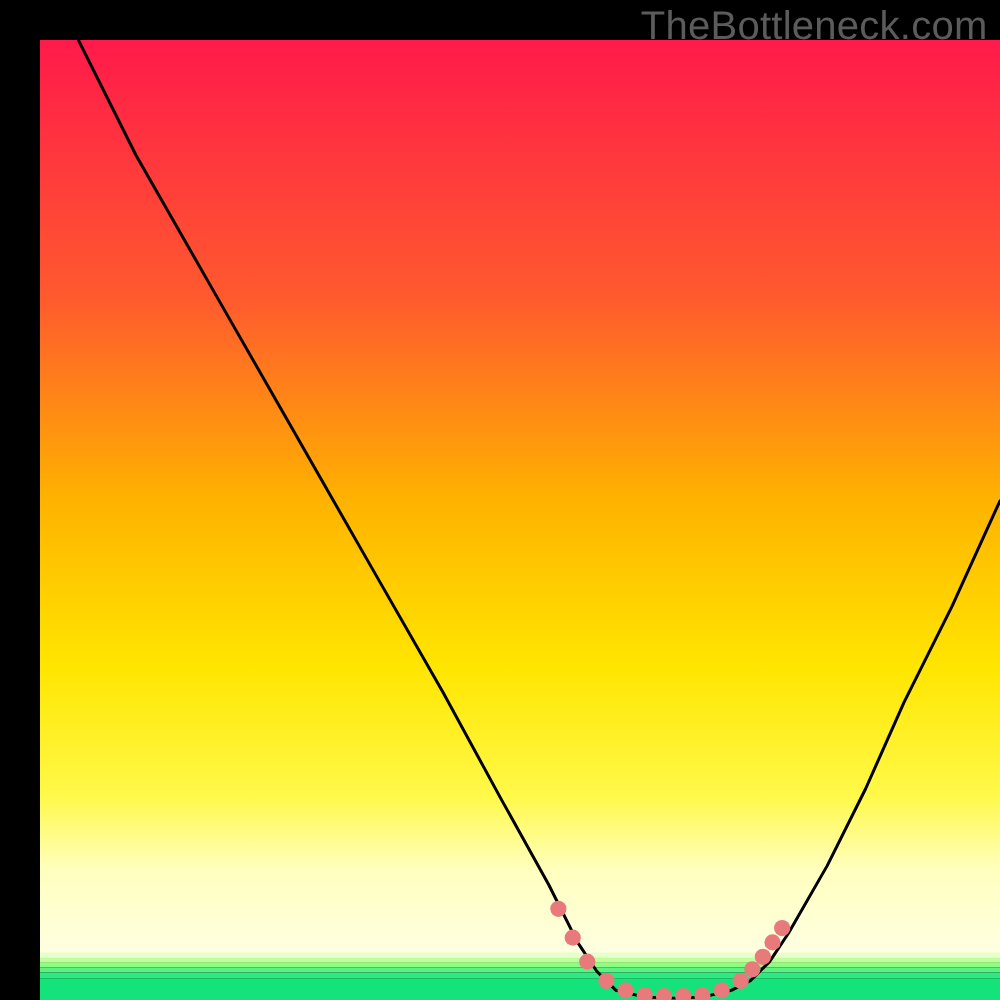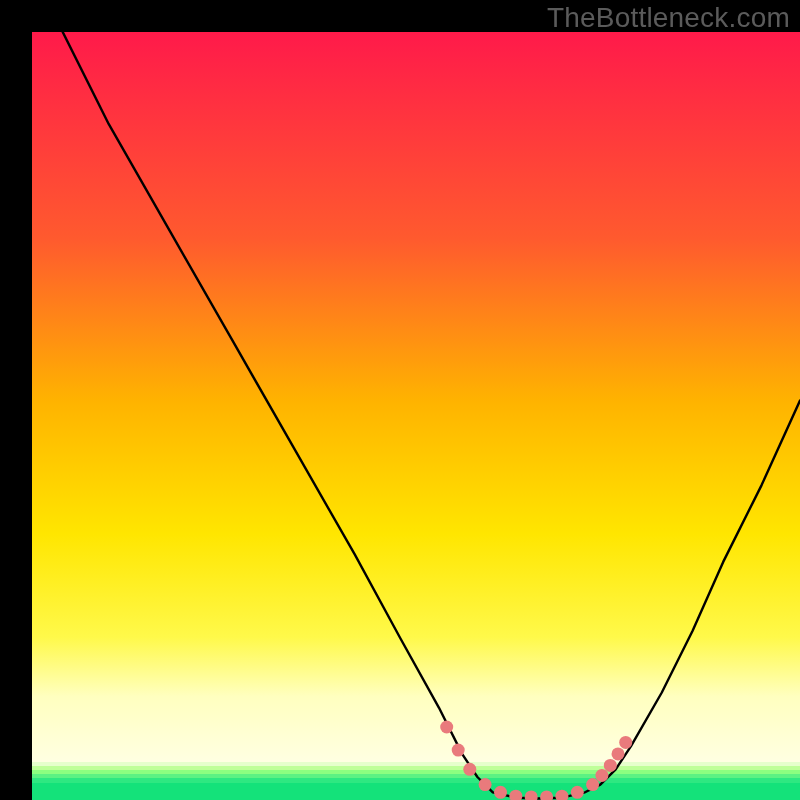--- a/index.html
+++ b/index.html
@@ -17,21 +17,21 @@
     top: 0;
     width: 800px;
     height: 800px;
     background: #000;
   }
   .watermark {
     position: absolute;
     top: 2px;
     right: 10px;
     color: #5b5b5b;
-    font-size: 28px;
+    font-size: 32px;
     font-weight: 500;
     letter-spacing: 0.2px;
     z-index: 20;
   }
   svg.plot {
     position: absolute;
     left: 0;
     top: 0;
     width: 800px;
     height: 800px;

